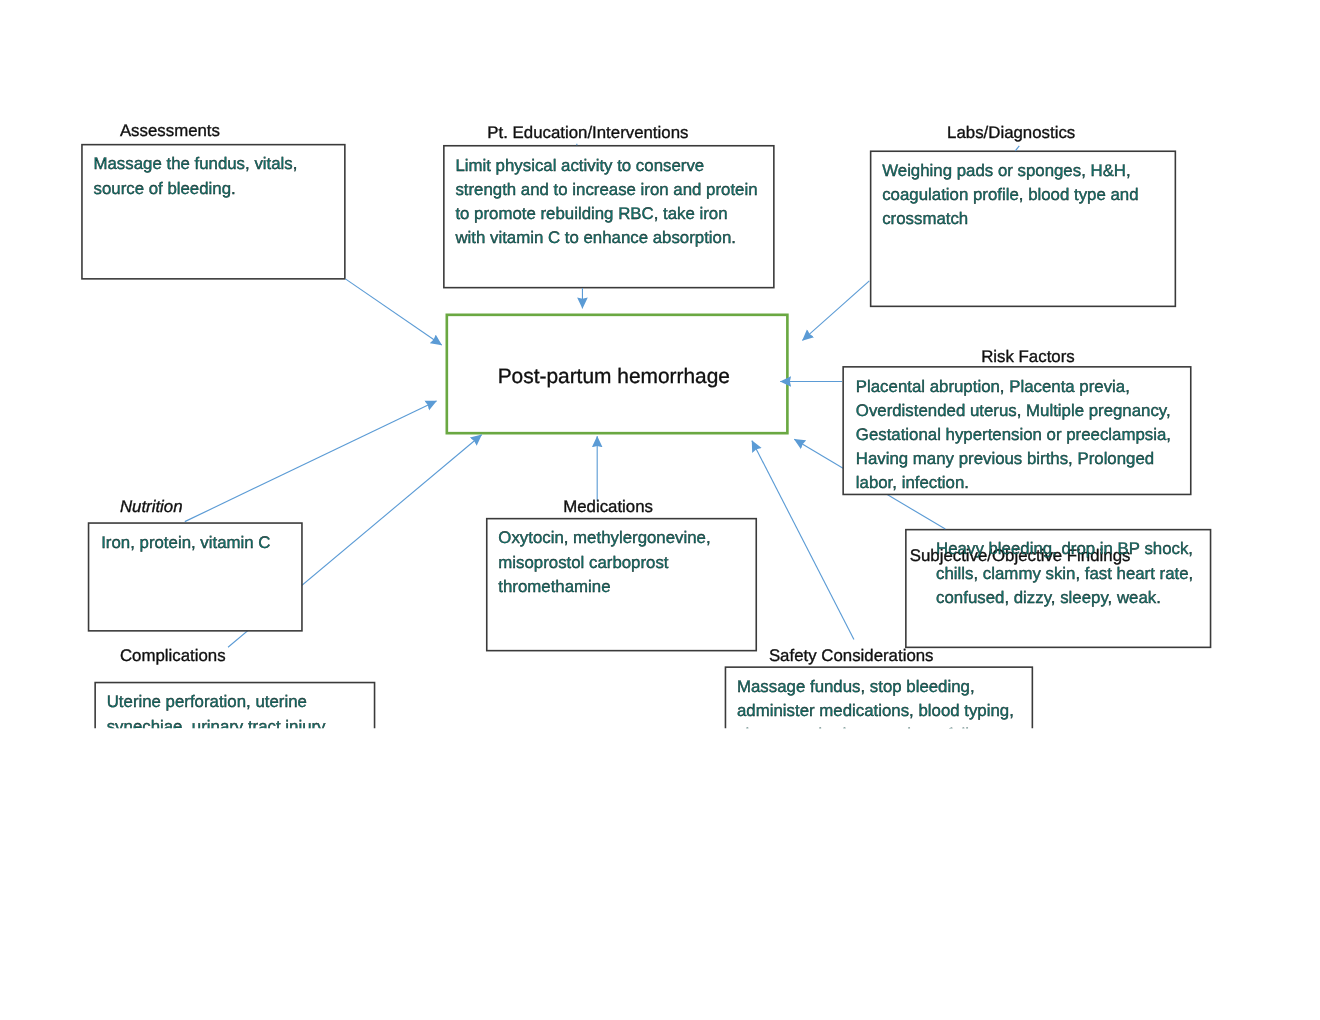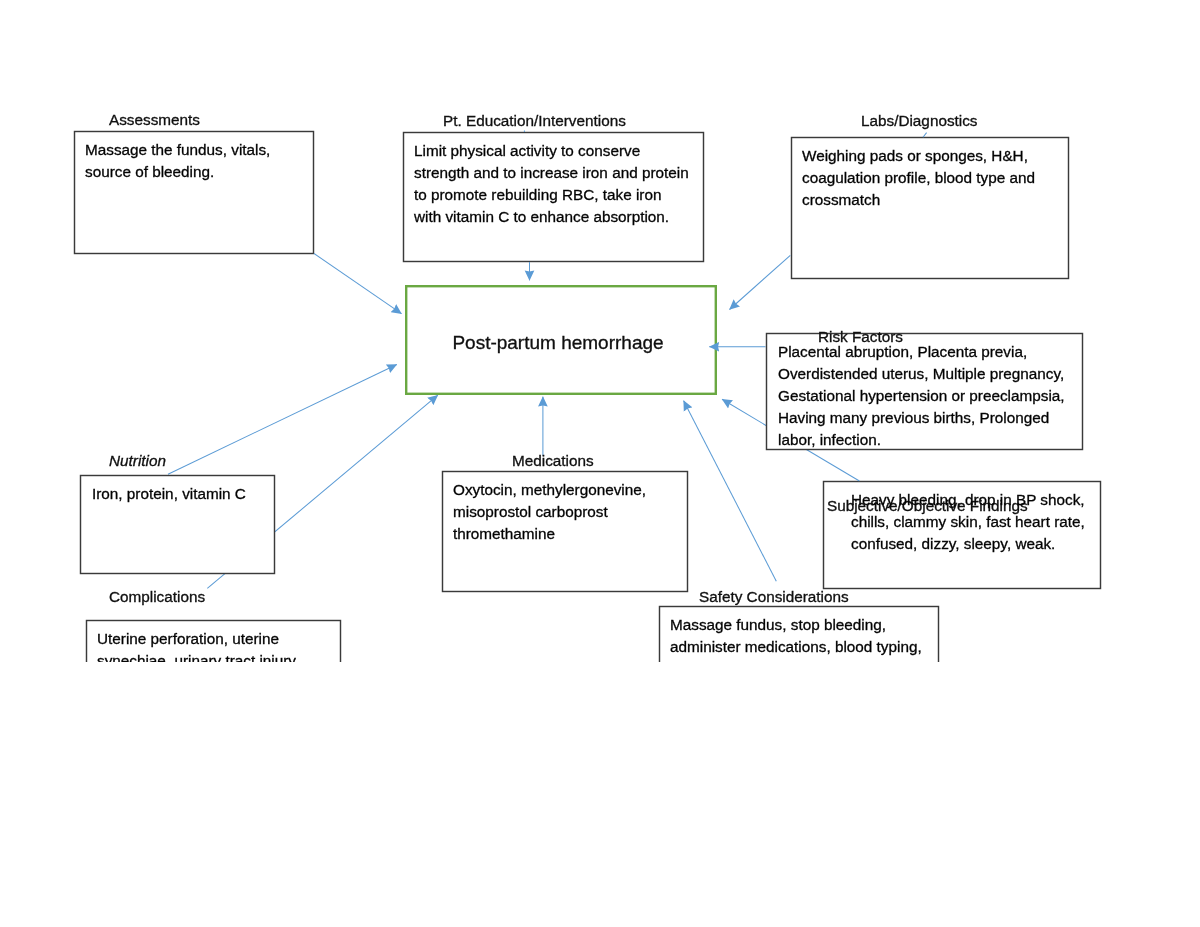--- a/index.html
+++ b/index.html
@@ -1,21 +1,21 @@
 <!DOCTYPE html>
 <html><head>
 <meta charset="utf-8">
 <title>Post-partum hemorrhage concept map</title>
 <style>
   html,body{margin:0;padding:0;background:#ffffff;}
   body{width:1200px;height:927px;overflow:hidden;
        font-family:"Liberation Sans",sans-serif;}
   #stage{position:relative;will-change:transform;width:1200px;height:662px;background:#fff;overflow:hidden;}
   svg.layer{position:absolute;left:0;top:0;width:1200px;height:927px;}
-  .boxtext{position:absolute;font-size:15.3px;line-height:22px;color:#000000;
+  .boxtext{position:absolute;font-size:15.3px;line-height:22px;color:#0f766e;
            -webkit-text-stroke:0.32px #101010;white-space:pre;}
   .label{position:absolute;font-size:15.3px;line-height:22px;color:#101010;
          -webkit-text-stroke:0.32px #101010;white-space:nowrap;}
   .centertext{position:absolute;text-align:center;font-size:19px;line-height:22px;
               color:#101010;-webkit-text-stroke:0.32px #101010;white-space:nowrap;}
 </style>
 </head>
 <body>
 
 <div id="stage">
@@ -55,21 +55,21 @@
   </svg>
 
   <svg class="layer" viewBox="0 0 1200 927" xmlns="http://www.w3.org/2000/svg">
     <rect x="80.5" y="475.5" width="194" height="98" fill="#ffffff" stroke="#3a3a3a" stroke-width="1.45"></rect>
     <rect x="766.5" y="333.5" width="316" height="116" fill="#ffffff" stroke="#3a3a3a" stroke-width="1.45"></rect>
   </svg>
 
   <div class="label" style="left:109px;top:109px;">Assessments</div>
   <div class="label" style="left:443px;top:110px;">Pt. Education/Interventions</div>
   <div class="label" style="left:861px;top:110px;">Labs/Diagnostics</div>
-  <div class="label" style="left:818px;top:314px;margin-top:12px;">Risk Factors</div>
+  <div class="label" style="left:892px;top:314px;">Risk Factors</div>
   <div class="label" style="left:827px;top:451px;margin-top:44px;">Subjective/Objective Findings</div>
   <div class="label" style="left:699px;top:586px;">Safety Considerations</div>
   <div class="label" style="left:512px;top:450px;">Medications</div>
   <div class="label" style="left:109px;top:586px;">Complications</div>
   <div class="label" style="left:109px;top:450px;font-style:italic;">Nutrition</div>
 
   <div class="boxtext" style="left:85px;top:139px;">Massage the fundus, vitals,
 source of bleeding.</div>
   <div class="boxtext" style="left:414px;top:140px;">Limit physical activity to conserve
 strength and to increase iron and protein

